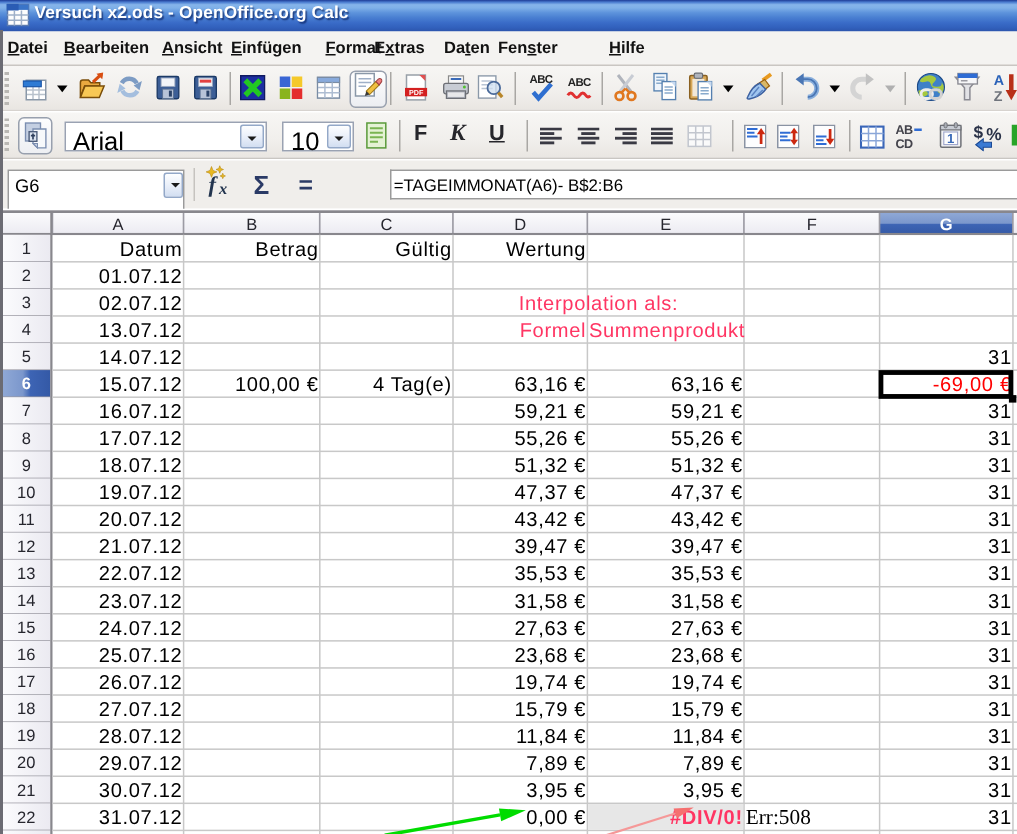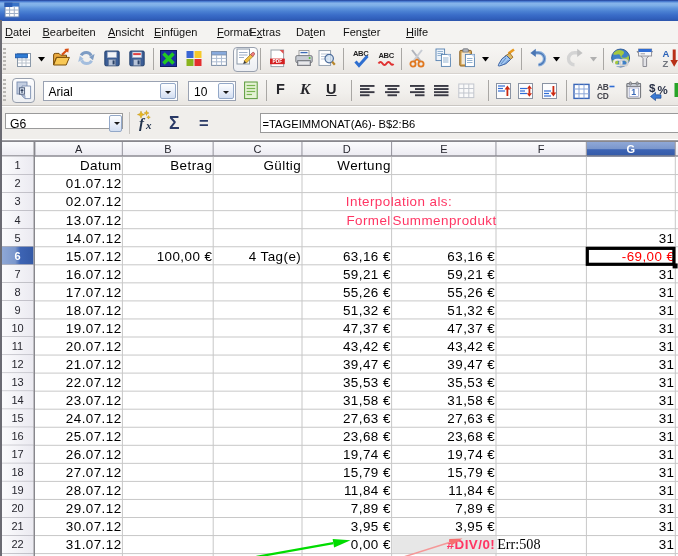--- a/index.html
+++ b/index.html
@@ -3,67 +3,68 @@
 
 * { margin:0; padding:0; box-sizing:border-box; }
 html,body { width:678px; height:556px; overflow:hidden; background:#fff;
   font-family:"Liberation Sans", sans-serif; -webkit-font-smoothing:antialiased; }
 .abs { position:absolute; }
 #title { position:absolute; left:0; top:0; width:678px; height:20.5px;
   background:linear-gradient(180deg,#1e3c96 0%,#4a7cd0 7%,#86b4ea 15%,#7fb0e8 25%,#5e94dc 40%,#4a80d2 55%,#3a6cc8 72%,#3160bc 88%,#2d55ac 100%); }
 #title span { position:absolute; left:23px; top:2.5px; color:#fff; font-size:11.5px; font-weight:700;
   letter-spacing:.1px; text-shadow:1px 1px 1px rgba(0,20,80,.65); }
 #menu { position:absolute; left:0; top:20.5px; width:678px; height:23.5px; background:#f4f3f1;
-  border-bottom:1px solid #c9c6c2; }
+  border-bottom:1px solid #c9c6c2;font-weight:bold; }
 #menu span { position:absolute; top:5px; font-size:11px; color:#111; }
 #tb1 { position:absolute; left:0; top:44px; width:678px; height:30px;
   background:linear-gradient(180deg,#f7f6f4 0%,#f1efec 60%,#e9e6e2 100%); border-bottom:1px solid #d7d3cf; }
 #tb2 { position:absolute; left:0; top:75px; width:678px; height:31px;
   background:linear-gradient(180deg,#f7f6f4 0%,#f1efec 60%,#e9e6e2 100%); border-bottom:1px solid #c9c6c2; }
 #fbar { position:absolute; left:0; top:107px; width:678px; height:32px; background:#f0eeeb; }
 .vsep1 { position:absolute; top:48px; width:1px; height:22px; background:#a9a7a4; }
 .vsep2 { position:absolute; top:80px; width:1px; height:21px; background:#a9a7a4; }
 .grip { position:absolute; left:3px; top:4px; width:3px; height:22px;
   background:repeating-linear-gradient(180deg,#b9b7b3 0 2px,transparent 2px 4px); }
 .combo { position:absolute; background:#fff; border:1px solid #9aa2b2; }
-.combo span { position:absolute; left:5px; top:2.5px; font-size:12px; color:#000; }
+.combo span { position:absolute; left:5px; top:2.5px; font-size:17px; color:#000; }
 .cbtn { position:absolute; top:1px; width:16px; height:16px; border:1px solid #93a8c8; border-radius:2px;
   background:linear-gradient(180deg,#fdfeff 0%,#e8eef9 55%,#d2def1 100%); }
 .cbtn:after { content:""; position:absolute; left:4.5px; top:6.5px; border:3.2px solid transparent; border-top:3.8px solid #1a1a1a; }
-#gbox { position:absolute; left:5px; top:113px; width:117.5px; height:16px; background:#fff; border:1px solid #9a9a9a; }
+#gbox { position:absolute; left:5px; top:113px; width:117.5px; height:28px; background:#fff; border:1px solid #9a9a9a; }
 #gbox span { position:absolute; left:4px; top:2.5px; font-size:12.2px; }
 #finput { position:absolute; left:227.5px; top:113px; width:450.5px; height:20px; background:#fff;
   border:1px solid #9a9a9a; border-right:none;margin-left:32px; }
 #finput span { position:absolute; left:2px; top:3.5px; font-size:11.2px; white-space:pre; }
 #lbord { position:absolute; left:0; top:20px; width:1.8px; height:536px; background:#6b6b73; z-index:50; }
 .fkux { position:absolute; top:81px; font-size:14.5px; font-weight:700; color:#26262b; }
 
 </style></head><body>
 <div id="title">
 <svg class="abs" style="left:4px;top:2px" width="16" height="16" viewBox="0 0 16 16">
  <rect x="1" y="1" width="14" height="14" fill="#fdfdfd" stroke="#5a7ab0" stroke-width="1"></rect>
  <rect x="1" y="1" width="14" height="3.6" fill="#3a74c8"></rect>
  <rect x="0.4" y="0.6" width="8" height="4.4" fill="#2a5cb4"></rect>
  <g stroke="#9fb0c8" stroke-width="1">
   <line x1="1" y1="8" x2="15" y2="8"></line>
         <line x1="1" y1="11.5" x2="15" y2="11.5"></line>
   <line x1="5.6" y1="5" x2="5.6" y2="15"></line>
         <line x1="10.3" y1="5" x2="10.3" y2="15"></line>
       </g>
 </svg>
+<span>Versuch x2.ods - OpenOffice.org Calc</span>
   </div>
 <div id="menu">
 <span style="left:5px"><u>D</u>atei</span>
 <span style="left:42.5px"><u>B</u>earbeiten</span>
 <span style="left:108px"><u>A</u>nsicht</span>
 <span style="left:154px"><u>E</u>infügen</span>
 <span style="left:217px"><u>F</u>ormat</span>
 <span style="left:249.5px">E<u>x</u>tras</span>
 <span style="left:296px">Da<u>t</u>en</span>
-<span style="left:343px">Fen<u>s</u>ter</span>
+<span style="left:332px">Fen<u>s</u>ter</span>
 <span style="left:406px"><u>H</u>ilfe</span>
 </div>
 <div id="tb1"></div>
 <div class="grip" style="top:48px"></div>
 <svg class="abs" style="left:14.5px;top:50px" width="17" height="18" viewBox="0 0 17 18">
     <rect x="2.5" y="3.5" width="13" height="13" fill="#fff" stroke="#8a98a8"></rect>
 <g stroke="#b9c2cc" stroke-width="1">
       <line x1="3" y1="10" x2="15" y2="10"></line>
       <line x1="3" y1="13" x2="15" y2="13"></line>
 <line x1="7" y1="7" x2="7" y2="16"></line>

